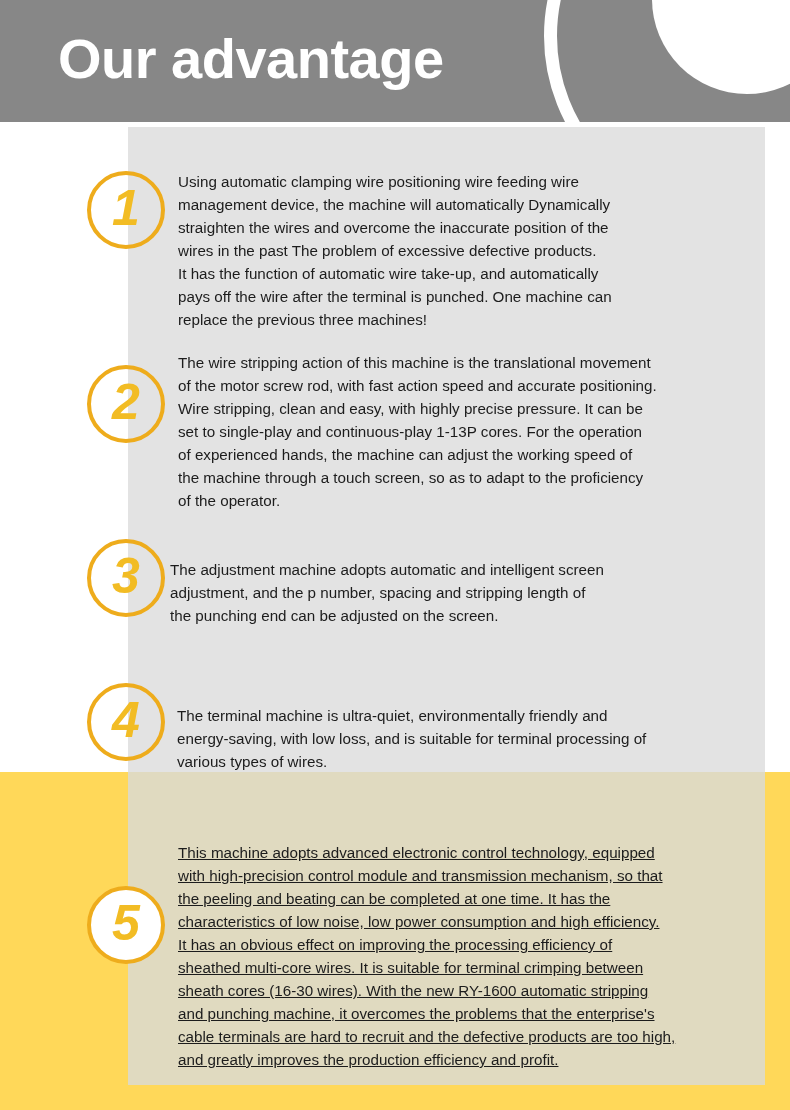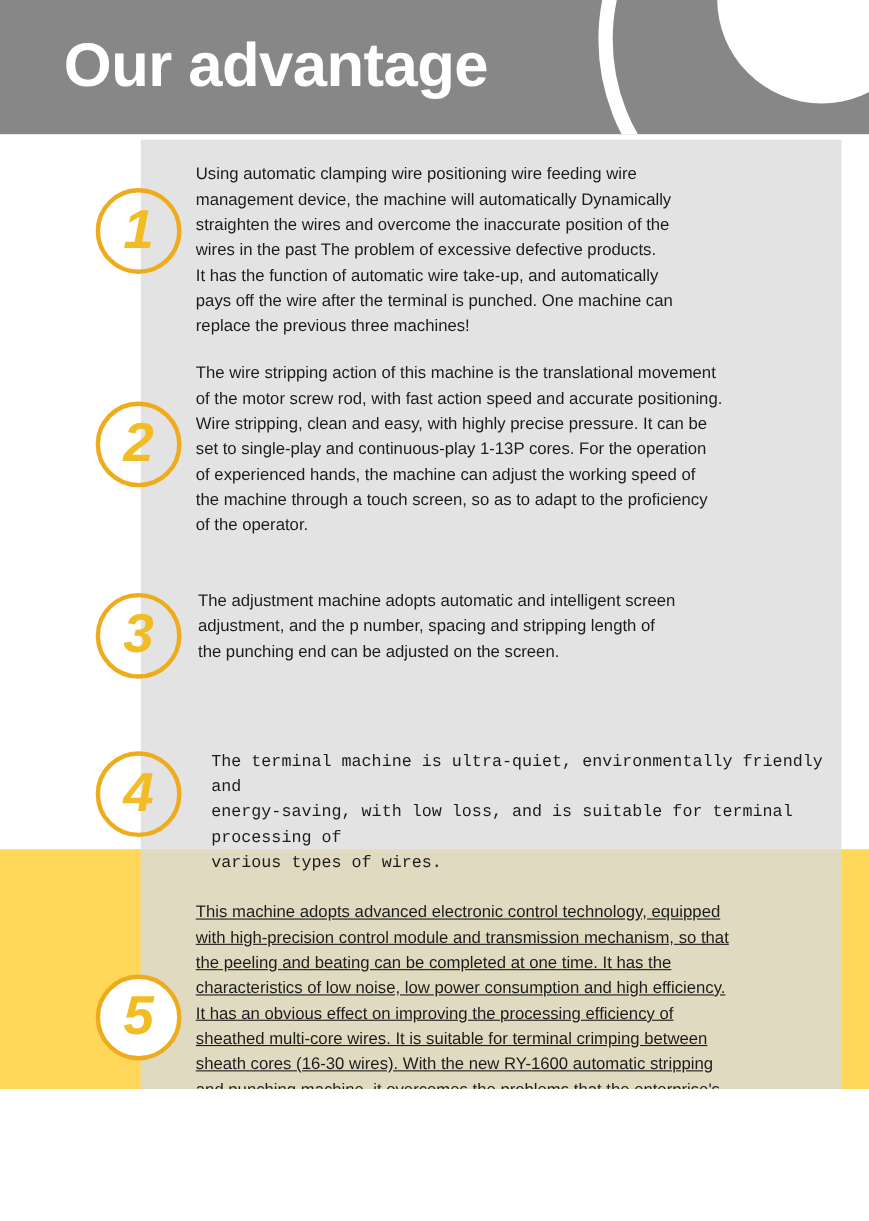--- a/index.html
+++ b/index.html
@@ -13,21 +13,21 @@
     position: relative;
     overflow: hidden;
     font-family: "Liberation Sans", sans-serif;
   }
 
   
   #page {
     position: absolute;
     left: 0; top: 0;
     width: 790px;
-    height: 990px;
+    height: 1110px;
     background: #ffffff;
     overflow: hidden;
   }
 
   
   #header {
     position: absolute;
     left: 0; top: 0;
     width: 790px;
     height: 122px;
@@ -126,20 +126,21 @@
   .badge-num {
     display: block;
     transform: translateY(-2px);
   }
   .row-text {
     position: absolute;
     color: #1c1c1c;
     font-size: 15.2px;
     line-height: 23px;
     white-space: pre-line;
+    margin-top: 23px;
   }
 </style>
 </head>
 <body>
 
 <div id="page">
 
   <div id="yellow-band"></div>
 
   <div id="panel"></div>
@@ -174,30 +175,30 @@
 set to single-play and continuous-play 1-13P cores. For the operation
 of experienced hands, the machine can adjust the working speed of
 the machine through a touch screen, so as to adapt to the proficiency
 of the operator.</div>
   </div>
 
   <div class="row" style="top:0;">
     <div class="badge" style="left:87px; top:539px;">
       <span class="badge-num">3</span>
     </div>
-    <div class="row-text" style="left:180px; top:535px; width:560px;">The adjustment machine adopts automatic and intelligent screen
+    <div class="row-text" style="left:170px; top:535px; width:560px;">The adjustment machine adopts automatic and intelligent screen
 adjustment, and the p number, spacing and stripping length of
 the punching end can be adjusted on the screen.</div>
   </div>
 
   <div class="row" style="top:0;">
     <div class="badge" style="left:87px; top:683px;">
       <span class="badge-num">4</span>
     </div>
-    <div class="row-text" style="left:192px; top:681px; width:560px;font-family:Liberation Mono, monospace;">The terminal machine is ultra-quiet, environmentally friendly and
+    <div class="row-text" style="left:177px; top:681px; width:560px;">The terminal machine is ultra-quiet, environmentally friendly and
 energy-saving, with low loss, and is suitable for terminal processing of
 various types of wires.</div>
   </div>
 
   <div class="row" style="top:0;">
     <div class="badge filled" style="left:87px; top:886px;">
       <span class="badge-num">5</span>
     </div>
     <div class="row-text" style="left:178px; top:818px; width:575px;text-decoration:underline;">This machine adopts advanced electronic control technology, equipped
 with high-precision control module and transmission mechanism, so that

